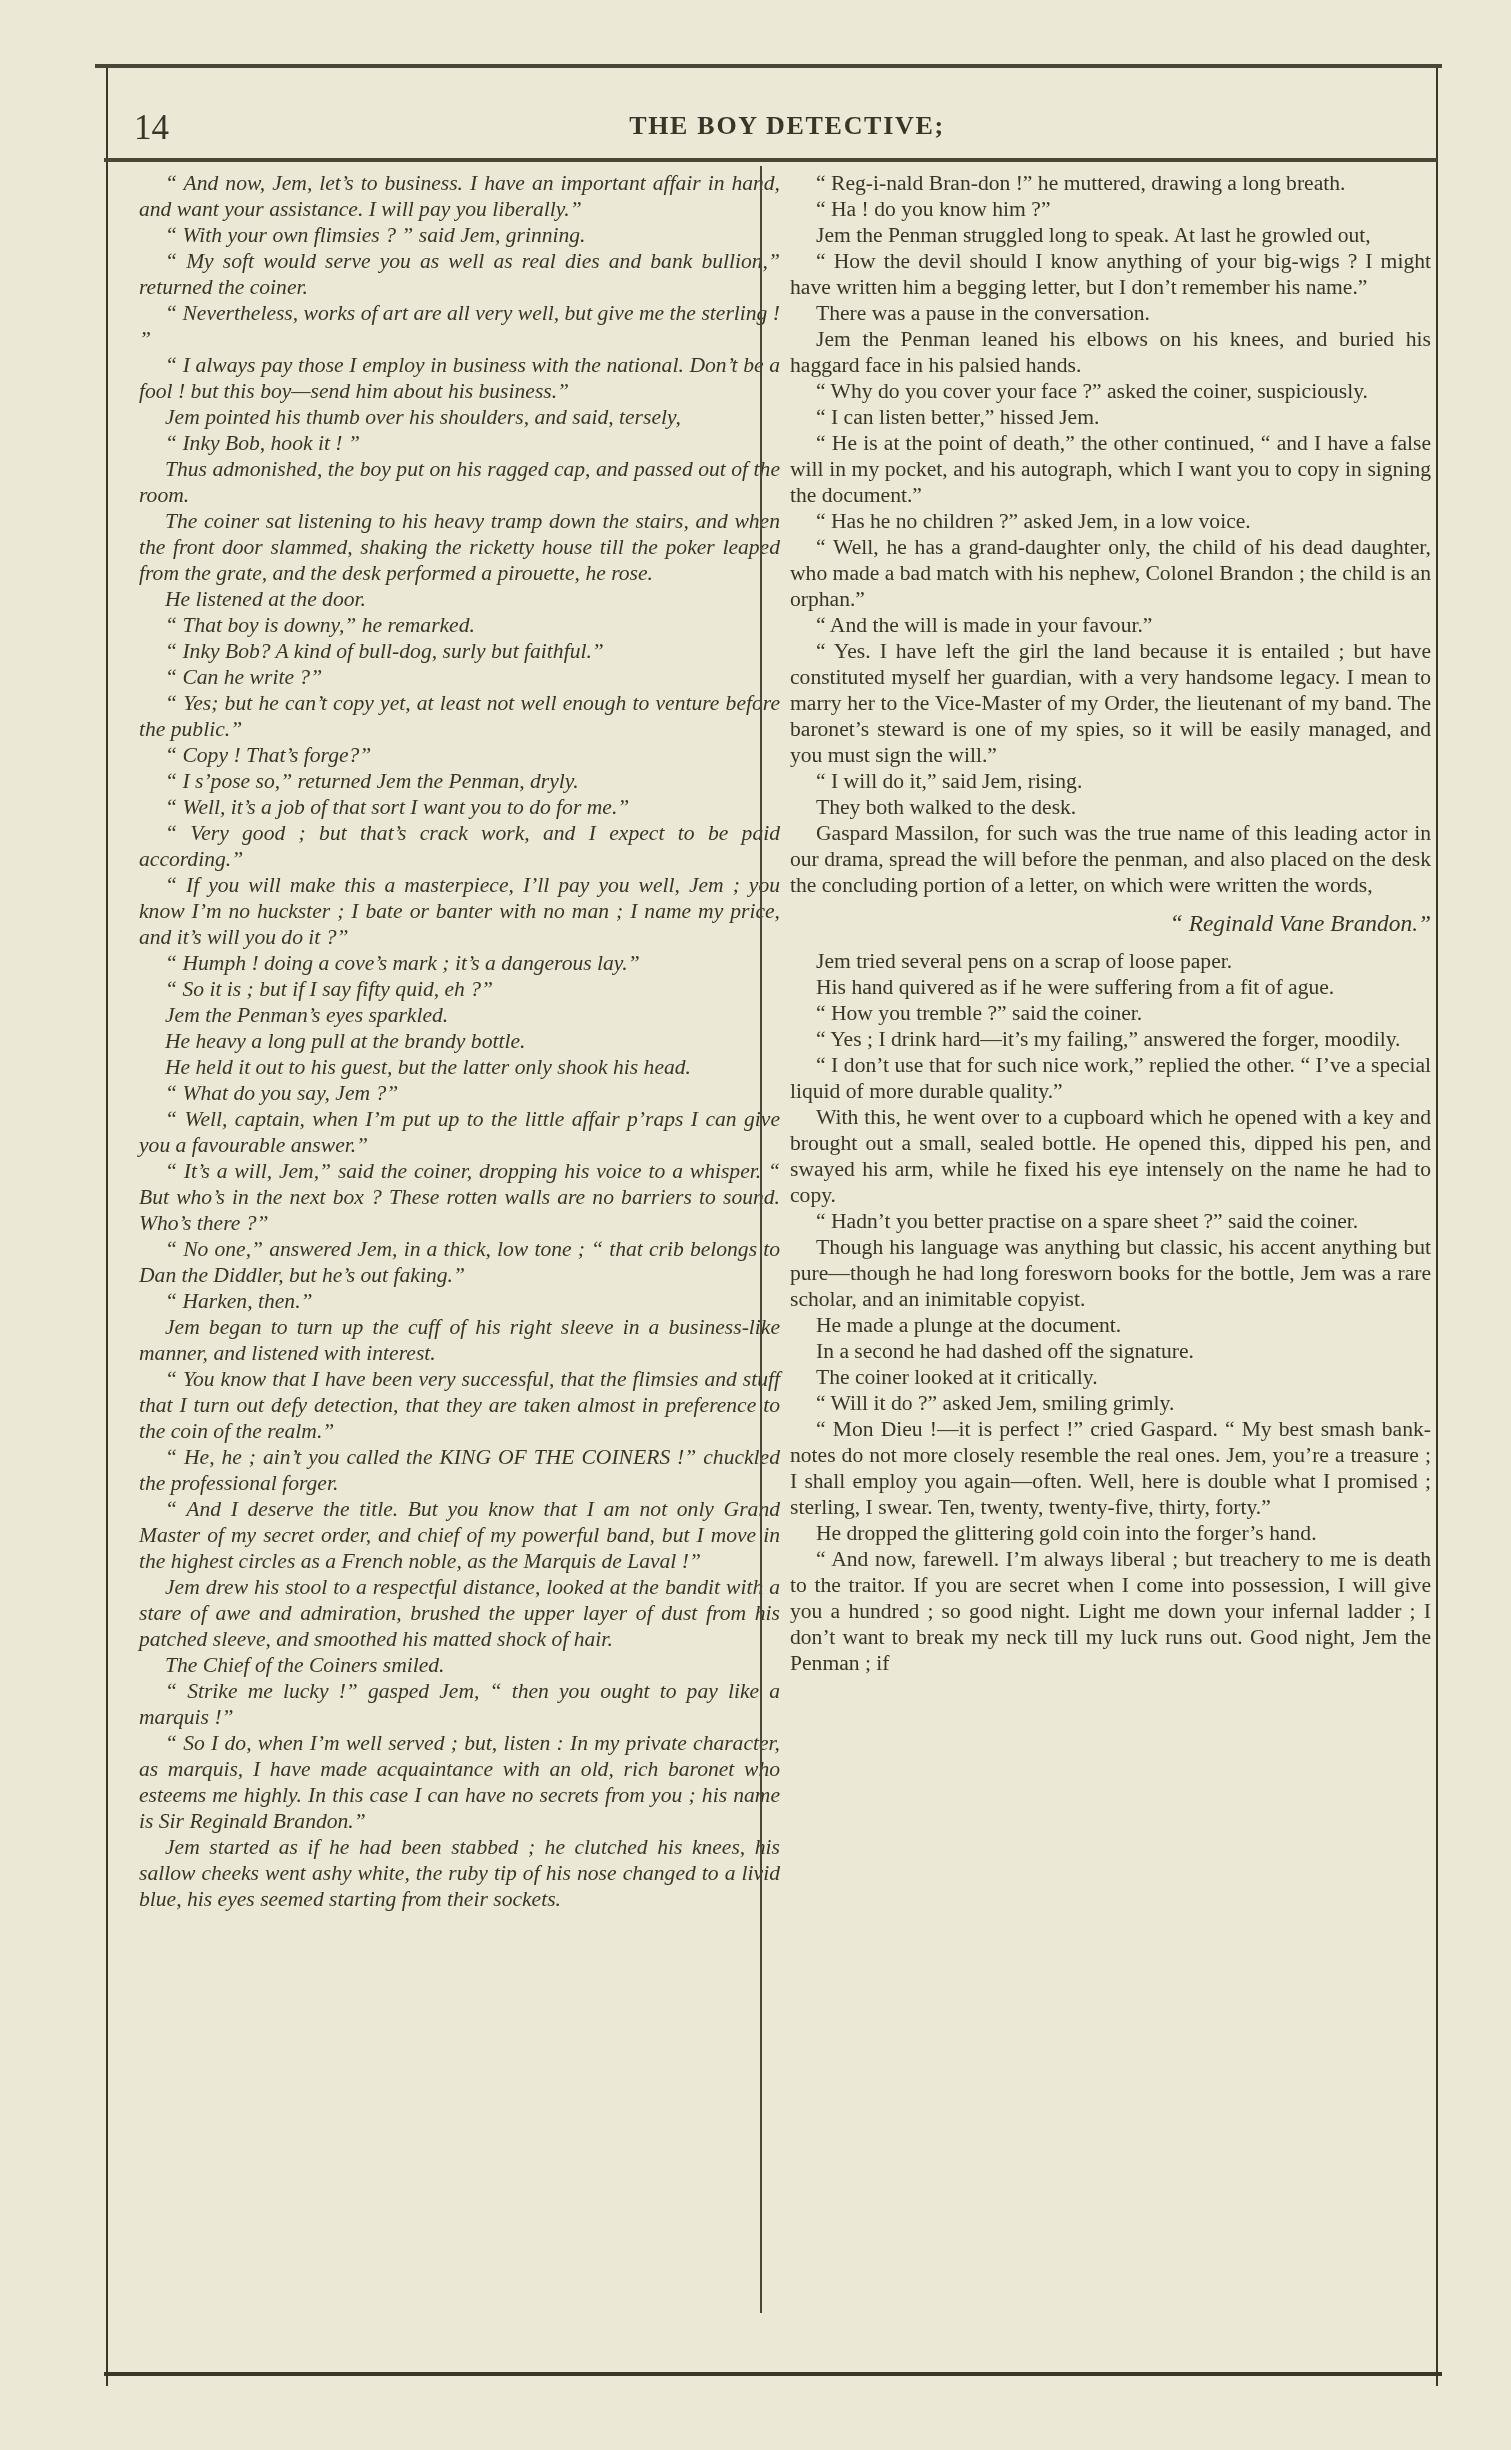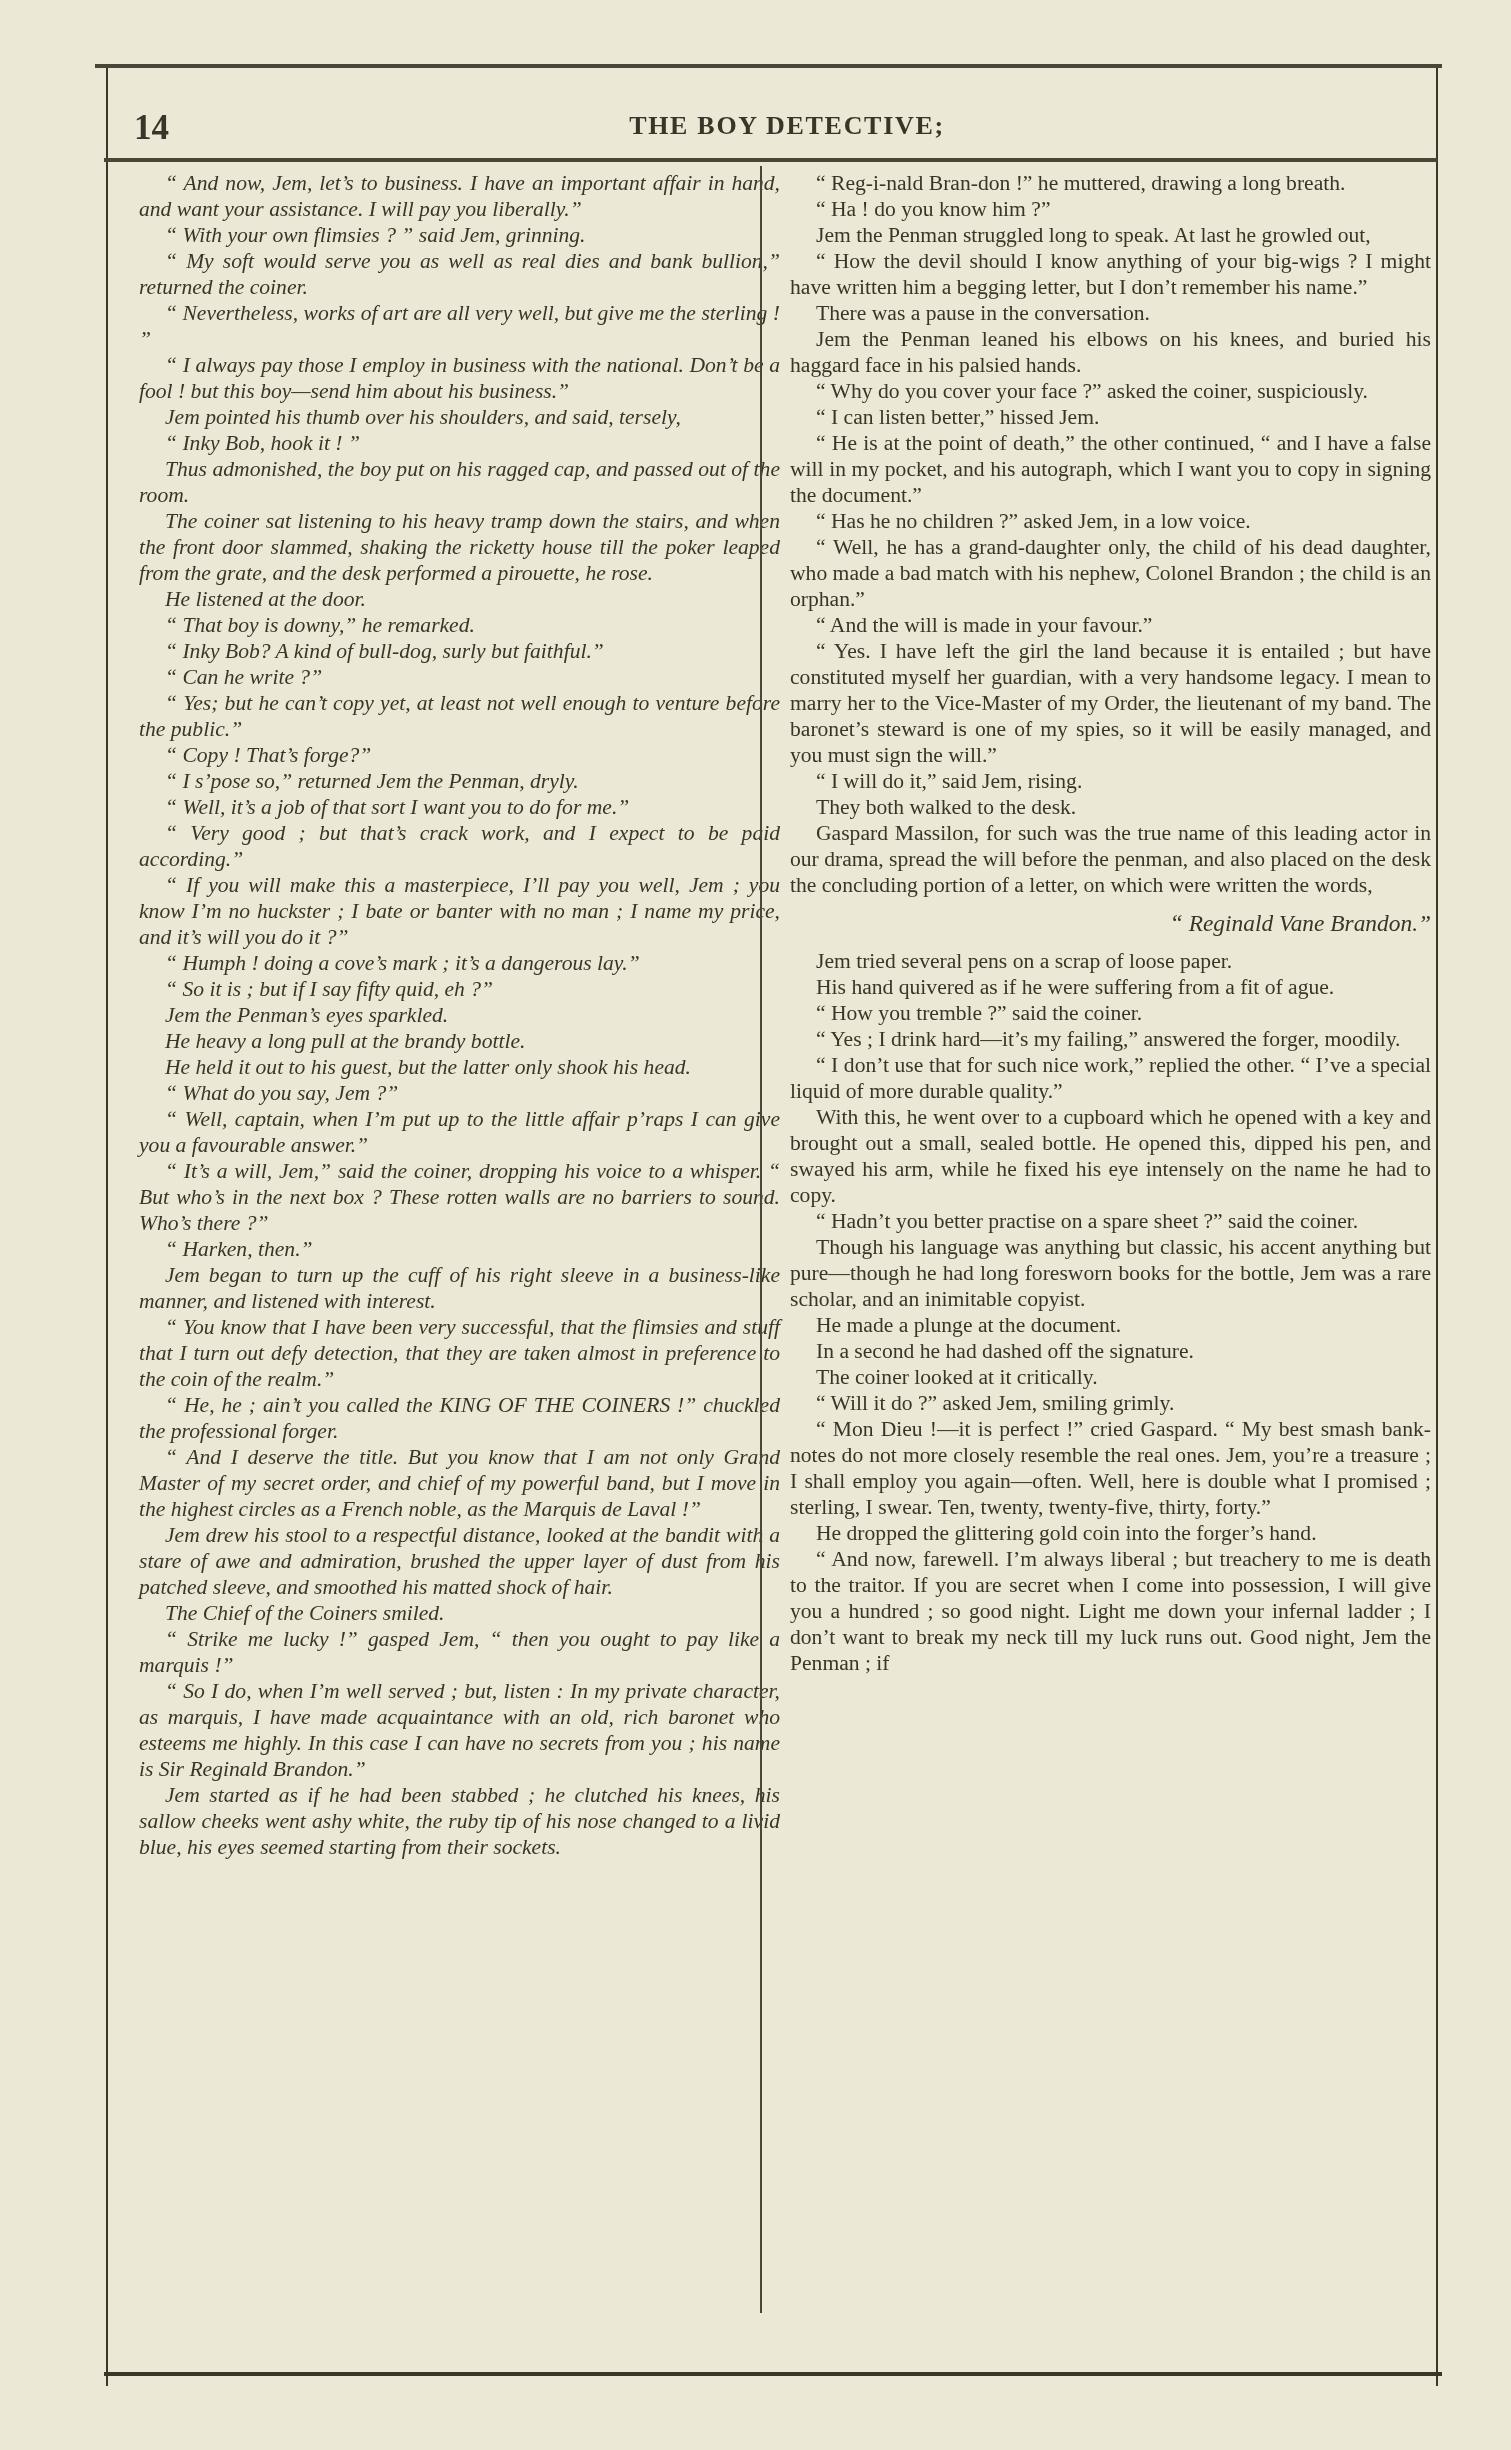--- a/index.html
+++ b/index.html
@@ -28,21 +28,21 @@
   .bottom-rule {
     position: absolute; left: 104px; top: 2372px; width: 1338px; height: 4.3px;
     background: #3b3629;
   }
   .running-head {
     position: absolute; left: 134px; top: 104px; width: 1290px; height: 43px;
   }
   .page-number {
     position: absolute; left: 0; top: 3.5px;
     font-family: "Liberation Serif", serif;
-    font-size: 35px; font-weight: bold; color: #3a3528; text-align: right;
+    font-size: 35px; font-weight: normal; color: #3a3528; text-align: right;
   }
   .running-title {
     position: absolute; left: 16px; right: 0; top: 7px; text-align: center;
     font-family: "Liberation Serif", serif;
     font-size: 26px; font-weight: bold; letter-spacing: 1.7px; color: #3a3528;
   }
   .col-divider {
     position: absolute; left: 760px; top: 166px; width: 1.7px; height: 2147px;
     background: #4a4536;
   }
@@ -93,20 +93,21 @@
   <p>“ Very good ; but that’s crack work, and I expect to be paid according.”</p>
   <p>“ If you will make this a masterpiece, I’ll pay you well, Jem ; you know I’m no huckster ; I bate or banter with no man ; I name my price, and it’s will you do it ?”</p>
   <p>“ Humph ! doing a cove’s mark ; it’s a dangerous lay.”</p>
   <p>“ So it is ; but if I say fifty quid, eh ?”</p>
   <p>Jem the Penman’s eyes sparkled.</p>
   <p>He heavy a long pull at the brandy bottle.</p>
   <p>He held it out to his guest, but the latter only shook his head.</p>
   <p>“ What do you say, Jem ?”</p>
   <p>“ Well, captain, when I’m put up to the little affair p’raps I can give you a favourable answer.”</p>
   <p>“ It’s a will, Jem,” said the coiner, dropping his voice to a whisper. “ But who’s in the next box ? These rotten walls are no barriers to sound. Who’s there ?”</p>
+  <p>“ No one,” answered Jem, in a thick, low tone ; “ that crib belongs to Dan the Diddler, but he’s out faking.”</p>
   <p>“ Harken, then.”</p>
   <p>Jem began to turn up the cuff of his right sleeve in a business-like manner, and listened with interest.</p>
   <p>“ You know that I have been very successful, that the flimsies and stuff that I turn out defy detection, that they are taken almost in preference to the coin of the realm.”</p>
   <p>“ He, he ; ain’t you called the KING OF THE COINERS !” chuckled the professional forger.</p>
   <p>“ And I deserve the title. But you know that I am not only Grand Master of my secret order, and chief of my powerful band, but I move in the highest circles as a French noble, as the Marquis de Laval !”</p>
   <p>Jem drew his stool to a respectful distance, looked at the bandit with a stare of awe and admiration, brushed the upper layer of dust from his patched sleeve, and smoothed his matted shock of hair.</p>
   <p>The Chief of the Coiners smiled.</p>
   <p>“ Strike me lucky !” gasped Jem, “ then you ought to pay like a marquis !”</p>
   <p>“ So I do, when I’m well served ; but, listen : In my private character, as marquis, I have made acquaintance with an old, rich baronet who esteems me highly. In this case I can have no secrets from you ; his name is Sir Reginald Brandon.”</p>
   <p>Jem started as if he had been stabbed ; he clutched his knees, his sallow cheeks went ashy white, the ruby tip of his nose changed to a livid blue, his eyes seemed starting from their sockets.</p>

